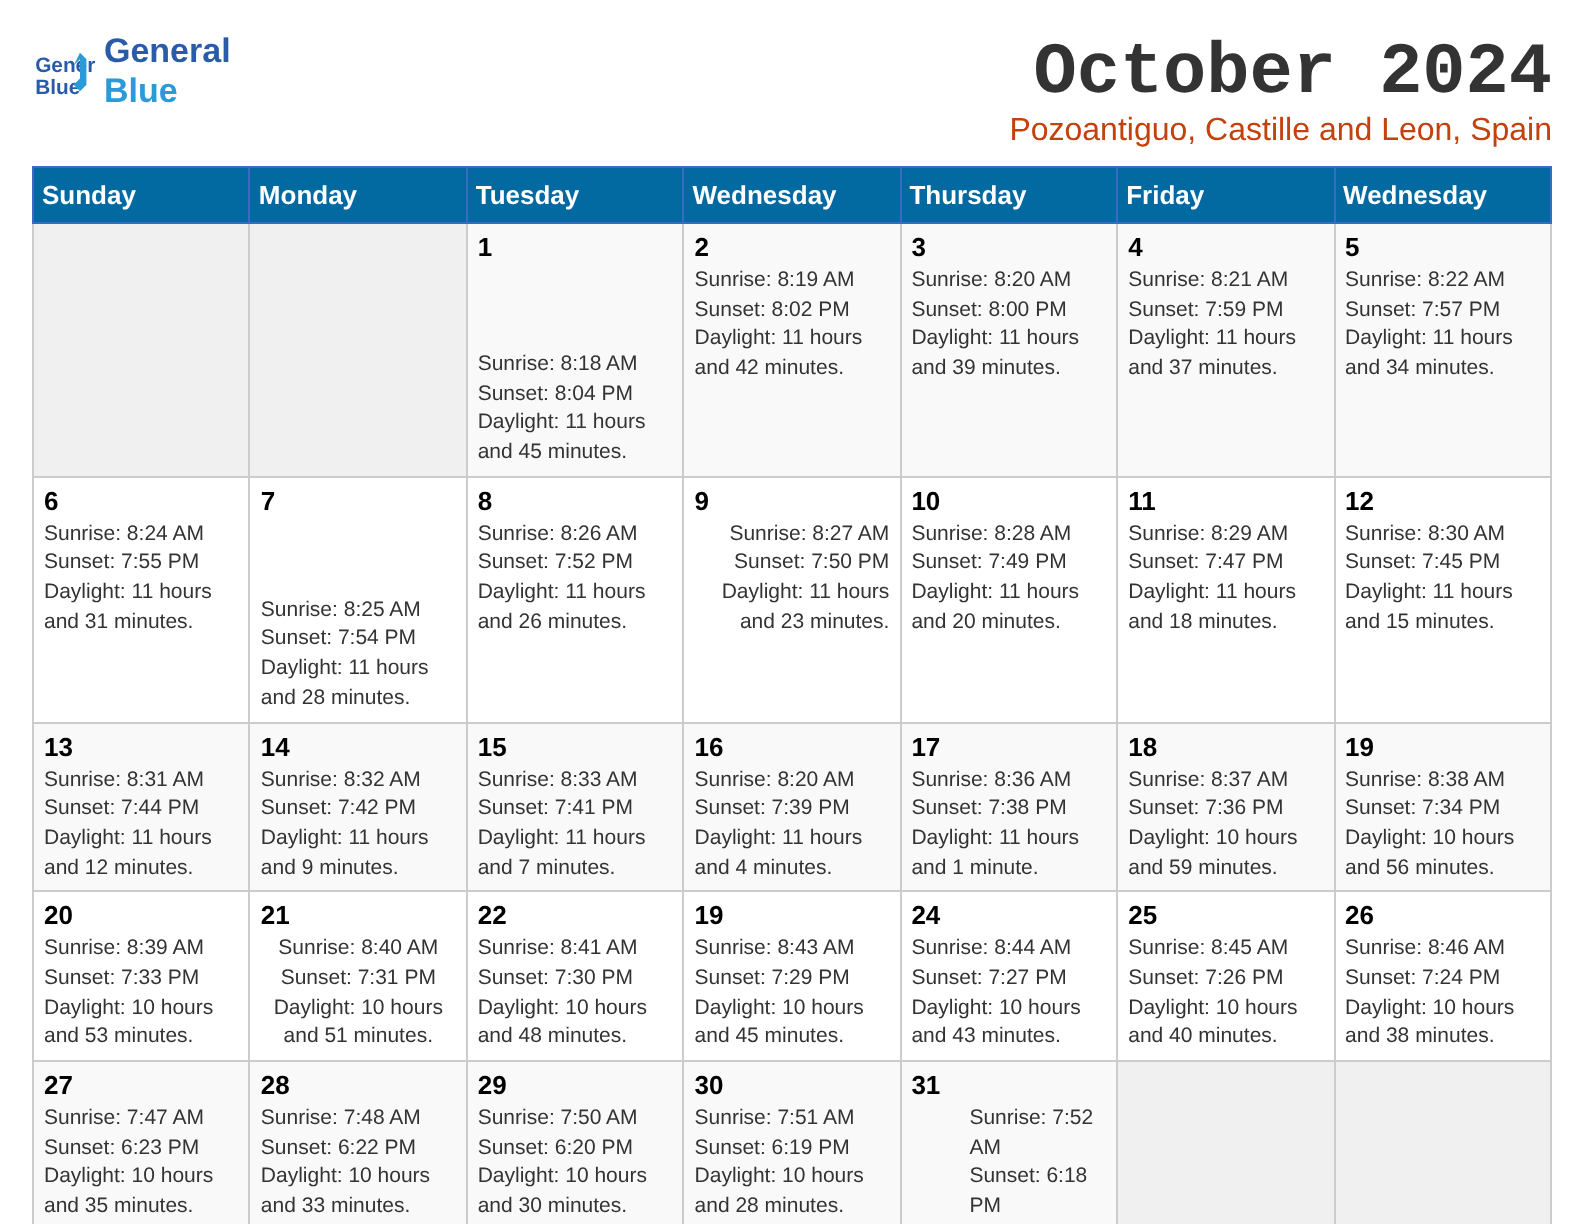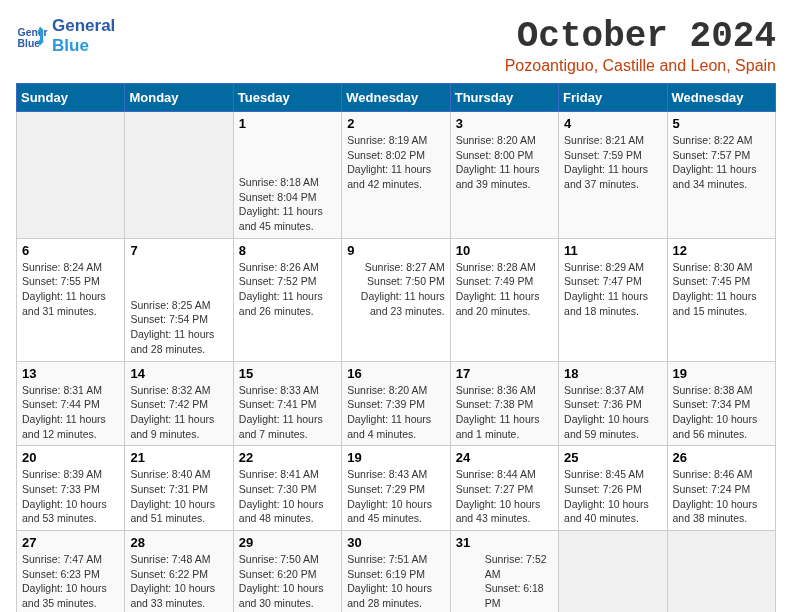--- a/index.html
+++ b/index.html
@@ -238,21 +238,21 @@
       </tr>
       <tr>
         <td>
           <div class="day-num">20</div>
           <div class="day-info" style="white-space: pre-line;">Sunrise: 8:39 AM
 Sunset: 7:33 PM
 Daylight: 10 hours and 53 minutes.</div>
         </td>
         <td>
           <div class="day-num">21</div>
-          <div class="day-info" style="white-space: pre-line;">Sunrise: 8:40 AM
+          <div class="day-info" style="white-space: pre-line; text-align: center;">Sunrise: 8:40 AM
 Sunset: 7:31 PM
 Daylight: 10 hours and 51 minutes.</div>
         </td>
         <td>
           <div class="day-num">22</div>
           <div class="day-info" style="white-space: pre-line;">Sunrise: 8:41 AM
 Sunset: 7:30 PM
 Daylight: 10 hours and 48 minutes.</div>
         </td>
         <td>

